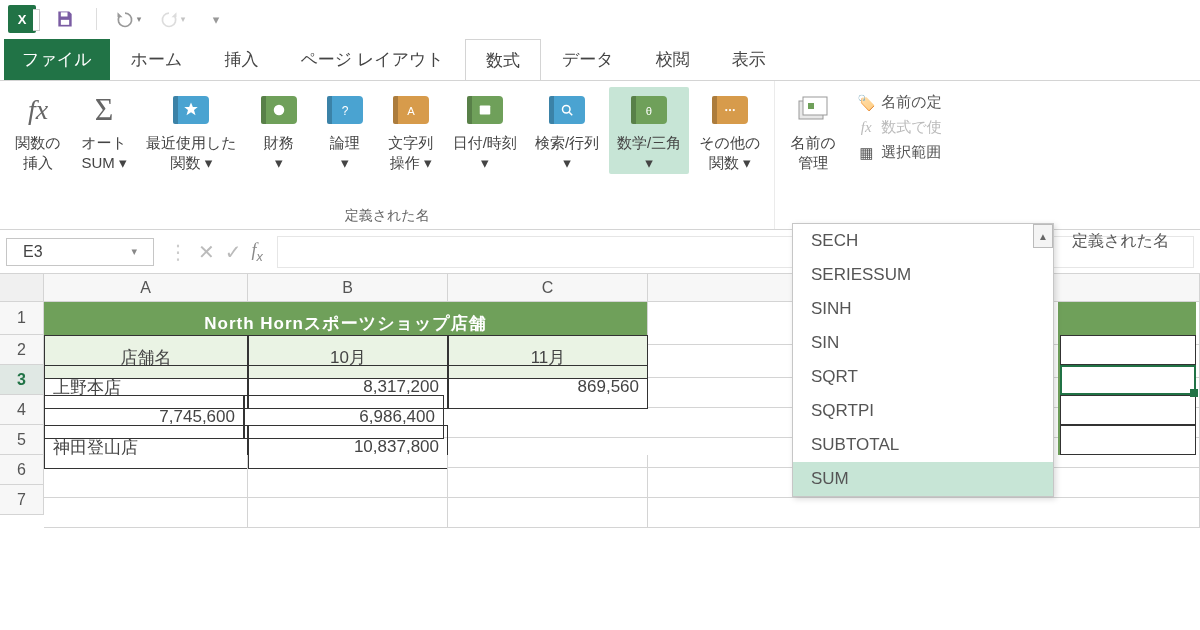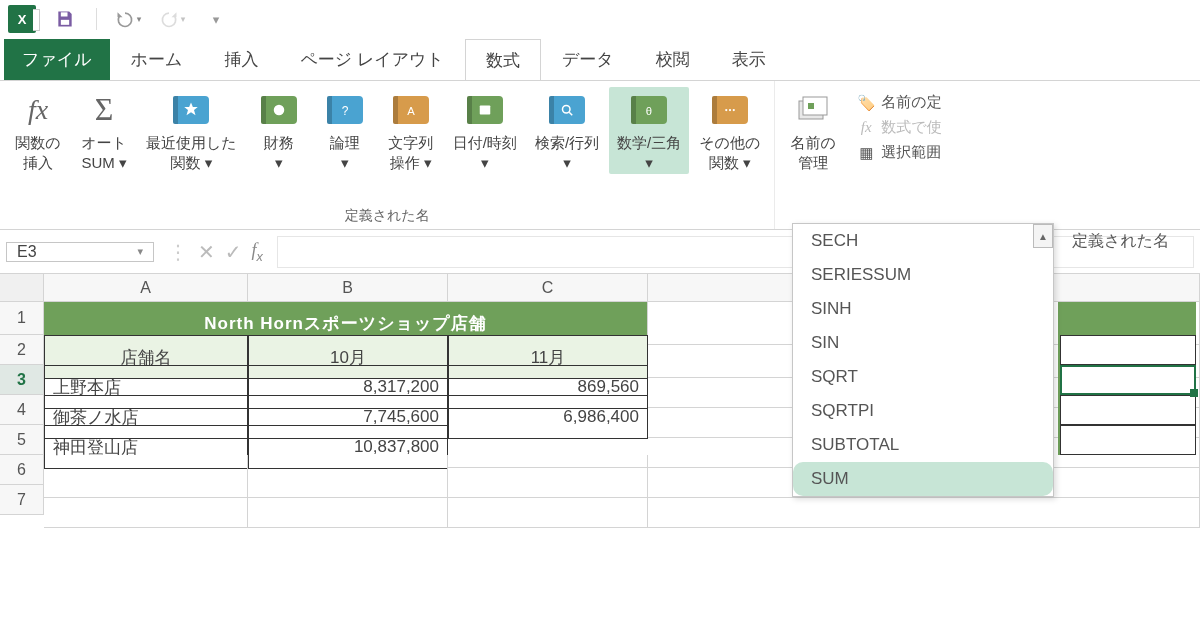--- a/index.html
+++ b/index.html
@@ -33,29 +33,29 @@
 .book-icon::before { content: ""; position: absolute; left: 0; top: 0; bottom: 0; width: 5px; background: rgba(0,0,0,.2); border-radius: 2px 0 0 2px; }
 .book-icon svg { width: 18px; height: 18px; fill: #fff; }
 
 .small-right-col { display: flex; flex-direction: column; padding: 6px 6px 2px 10px; gap: 6px; font-size: 15px; color: #555; }
 .small-row { display: flex; align-items: center; gap: 6px; white-space: nowrap; }
 .mini-icon { width: 18px; height: 18px; display: inline-flex; align-items: center; justify-content: center; }
 
 
 .func-menu { position: absolute; top: 142px; left: 792px; width: 262px; background: #fff; border: 1px solid #c6c6c6; box-shadow: 2px 2px 6px rgba(0,0,0,.15); z-index: 50; }
 .func-item { padding: 7px 18px; font-size: 17px; color: #555; cursor: pointer; }
-.func-item.highlight { background: #c7e5d6; border-radius: 10px; }
+.func-item.highlight { background: #c7e5d6; }
 .func-scroll { position: absolute; right: 0; top: 0; width: 20px; height: 24px; border: 1px solid #bbb; background: #f4f4f4; display: flex; align-items: center; justify-content: center; font-size: 10px; color: #666; }
 .func-scroll-top { top: 0; }
 
 .def-label { position: absolute; left: 1072px; top: 150px; font-size: 16px; color: #555; z-index: 40; }
 
 
 .namebar { display: flex; align-items: center; height: 44px; border-bottom: 1px solid #d4d4d4; padding: 4px 6px; gap: 6px; }
-.namebox { width: 148px; height: 20px; border: 1px solid #c6c6c6; display: flex; align-items: center; padding: 0 10px; font-size: 16px; justify-content: space-between; }
+.namebox { width: 148px; height: 28px; border: 1px solid #c6c6c6; display: flex; align-items: center; padding: 0 16px; font-size: 16px; justify-content: space-between; }
 .namebox .caret { color: #888; font-size: 11px; }
 .formula-btns { display: flex; align-items: center; gap: 10px; color: #bbb; font-size: 20px; padding: 0 8px; }
 .fx-label { font-style: italic; font-family: "Times New Roman", serif; font-size: 18px; color: #888; }
 
 
 .sheet { position: relative; }
 .colhdr-row { display: flex; height: 28px; }
 .corner { width: 44px; height: 28px; border-right: 1px solid #d4d4d4; border-bottom: 1px solid #d4d4d4; background: #f0f0f0; }
 .colhdr { border-right: 1px solid #d4d4d4; border-bottom: 1px solid #d4d4d4; display: flex; align-items: center; justify-content: center; color: #555; font-size: 16px; background: #f7f7f7; }
 .row { display: flex; height: 30px; }
@@ -307,21 +307,20 @@
   </div>
   <div class="row">
     <div class="rownum sel">3</div>
     <div class="cell data-cell colA">上野本店</div>
     <div class="cell data-cell num colB">8,317,200</div>
     <div class="cell data-cell num colC">869,560</div>
     <div class="cell grid-extra-right"></div>
   </div>
   <div class="row">
     <div class="rownum">4</div>
-    <div class="cell data-cell colA">御茶ノ水店</div>
     <div class="cell data-cell num colB">7,745,600</div>
     <div class="cell data-cell num colC">6,986,400</div>
     <div class="cell grid-extra-right"></div>
   </div>
   <div class="row">
     <div class="rownum">5</div>
     <div class="cell data-cell colA">神田登山店</div>
     <div class="cell data-cell num colB">10,837,800</div>
     <div class="cell grid-extra-right"></div>
   </div>

